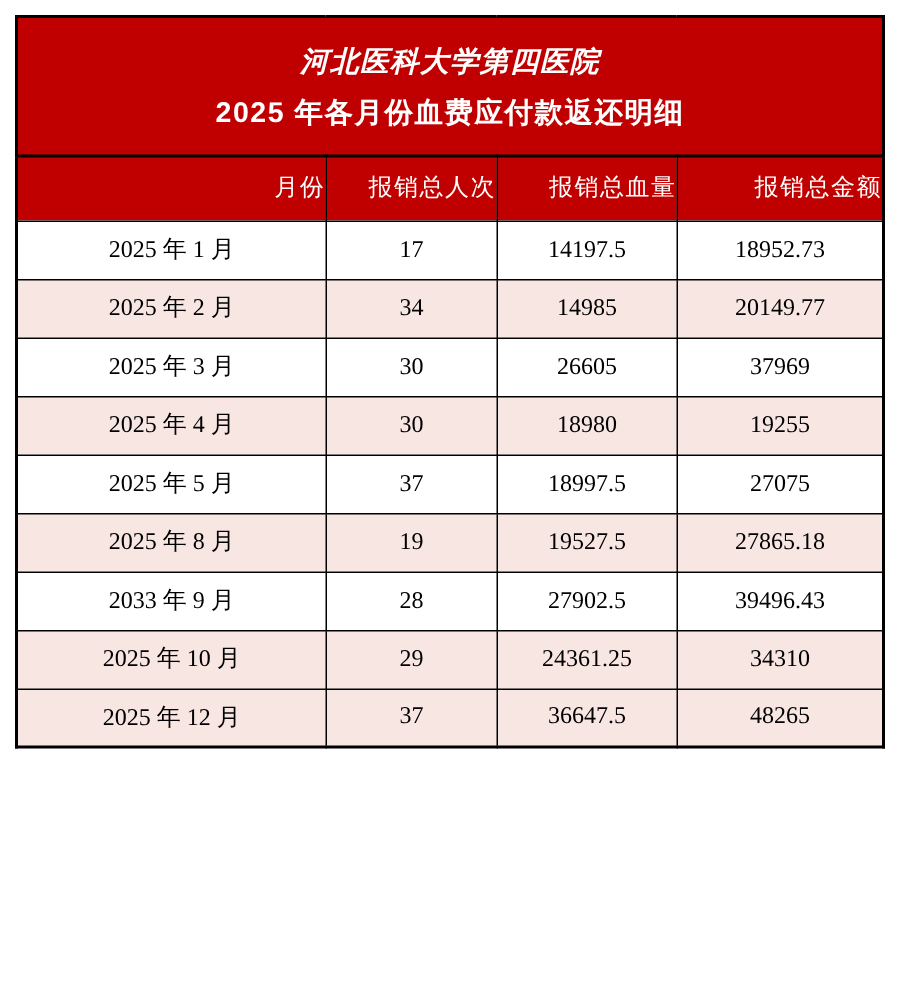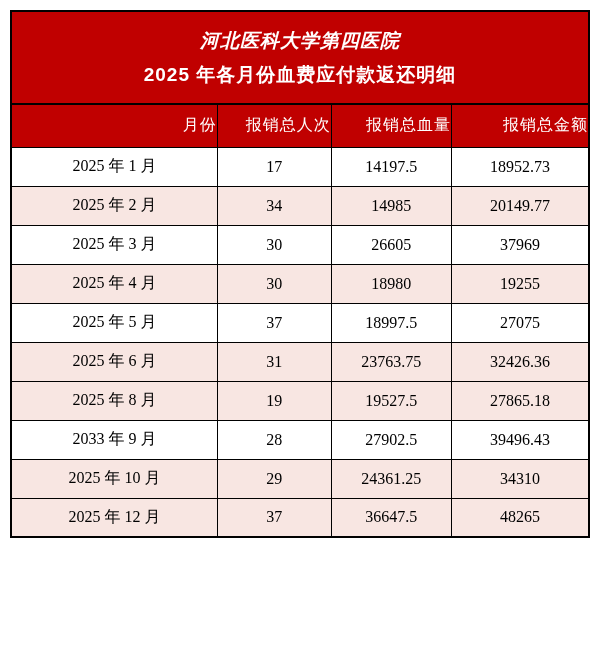--- a/index.html
+++ b/index.html
@@ -127,26 +127,20 @@
           <td>18980</td>
           <td>19255</td>
         </tr>
         <tr class="stripe-white">
           <td>2025 年 5 月</td>
           <td>37</td>
           <td>18997.5</td>
           <td>27075</td>
         </tr>
         <tr class="stripe-pink">
-          <td>2025 年 6 月</td>
-          <td>31</td>
-          <td>23763.75</td>
-          <td>32426.36</td>
-        </tr>
-        <tr class="stripe-pink">
           <td>2025 年 8 月</td>
           <td>19</td>
           <td>19527.5</td>
           <td>27865.18</td>
         </tr>
         <tr class="stripe-white">
           <td>2033 年 9 月</td>
           <td>28</td>
           <td>27902.5</td>
           <td>39496.43</td>

